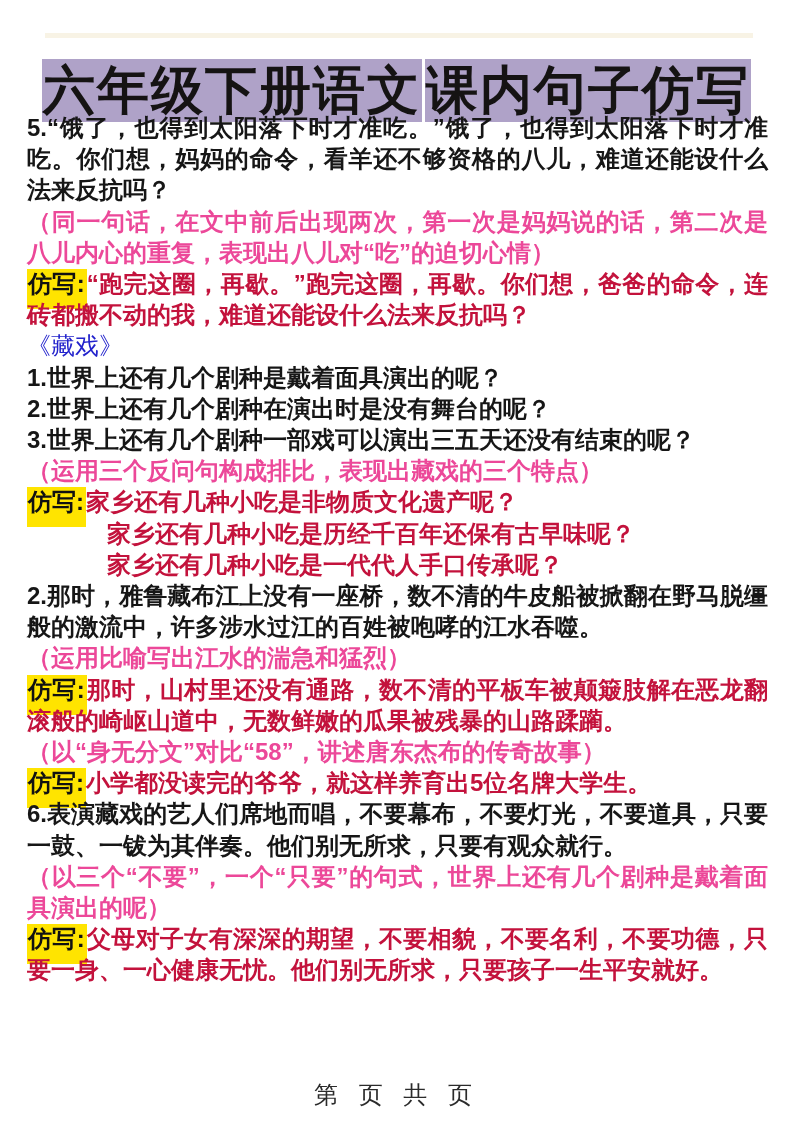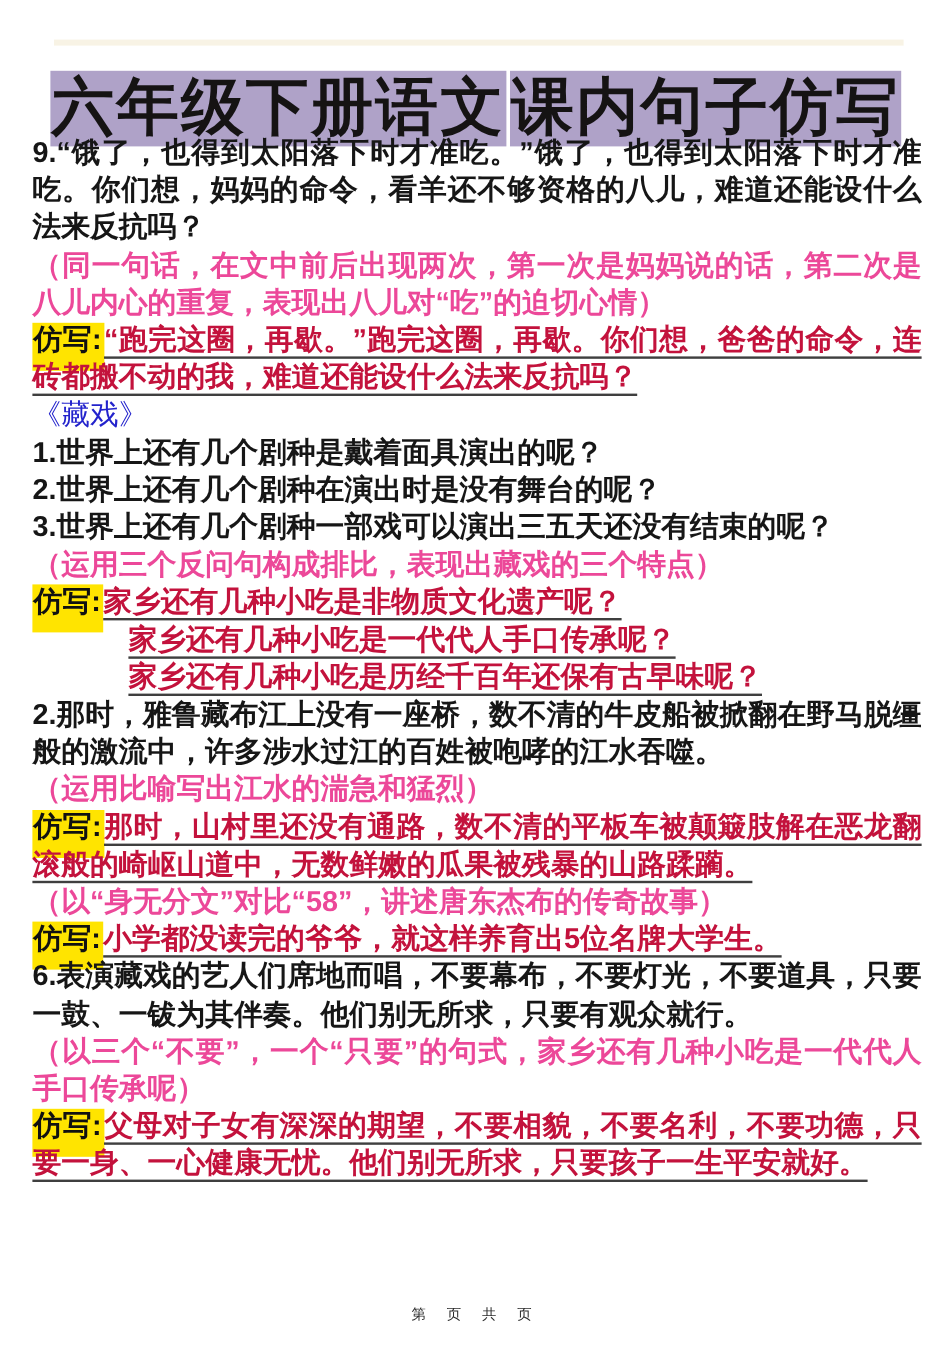--- a/index.html
+++ b/index.html
@@ -50,66 +50,65 @@
   .c-blue  { color: #2323cc; font-weight: 500; }
   .fx-label {
     background: #ffe400;
     color: #111111;
     font-weight: 700;
     padding: 1px 2px 12px 1px;
   }
   .fx-text {
     color: #c3123c;
     font-weight: 600;
-    text-decoration: underline;
     text-decoration-color: #3f3f3f;
     text-decoration-thickness: 1.5px;
     text-underline-offset: 6px;
   }
   .fx-line-indent {
     display: block;
     margin-left: 80px;
   }
   .fx-line-indent .fx-text { display: inline; }
   
   .footer {
     position: absolute; top: 1082px; left: 0; right: 0;
     text-align: center;
-    font-size: 12px; line-height: 26px;
+    font-size: 24px; line-height: 26px;
     font-weight: 400;
     color: #2b2b2b;
     letter-spacing: 7px;
   }
 </style>
 </head>
 <body>
 
 <div id="page">
 
   <div class="faint-strip"></div>
 
   <div class="title-wrap">
     <span class="title-seg">六年级下册语文</span><span class="title-gap"></span><span class="title-seg">课内句子仿写</span>
   </div>
 
   <div class="content" id="content">
-      <div class="para c-black">9.“饿了，也得到太阳落下时才准吃。”饿了，也得到太阳落下时才准吃。你们想，妈妈的命令，看羊还不够资格的八儿，难道还能设什么法来反抗吗？</div>
+      <div class="para c-black">5.“饿了，也得到太阳落下时才准吃。”饿了，也得到太阳落下时才准吃。你们想，妈妈的命令，看羊还不够资格的八儿，难道还能设什么法来反抗吗？</div>
       <div class="para c-green">（同一句话，在文中前后出现两次，第一次是妈妈说的话，第二次是八儿内心的重复，表现出八儿对“吃”的迫切心情）</div>
       <div class="para"><span class="fx-label">仿写:</span><span class="fx-text">“跑完这圈，再歇。”跑完这圈，再歇。你们想，爸爸的命令，连砖都搬不动的我，难道还能设什么法来反抗吗？</span></div>
       <div class="para c-blue">《藏戏》</div>
       <div class="para c-black">1.世界上还有几个剧种是戴着面具演出的呢？</div>
       <div class="para c-black">2.世界上还有几个剧种在演出时是没有舞台的呢？</div>
       <div class="para c-black">3.世界上还有几个剧种一部戏可以演出三五天还没有结束的呢？</div>
       <div class="para c-green">（运用三个反问句构成排比，表现出藏戏的三个特点）</div>
-      <div class="para"><span class="fx-label">仿写:</span><span class="fx-text">家乡还有几种小吃是非物质文化遗产呢？</span><span class="fx-line-indent"><span class="fx-text">家乡还有几种小吃是一代代人手口传承呢？</span></span><span class="fx-line-indent"><span class="fx-text">家乡还有几种小吃是历经千百年还保有古早味呢？</span></span></div>
+      <div class="para"><span class="fx-label">仿写:</span><span class="fx-text">家乡还有几种小吃是非物质文化遗产呢？</span><span class="fx-line-indent"><span class="fx-text">家乡还有几种小吃是历经千百年还保有古早味呢？</span></span><span class="fx-line-indent"><span class="fx-text">家乡还有几种小吃是一代代人手口传承呢？</span></span></div>
       <div class="para c-black">2.那时，雅鲁藏布江上没有一座桥，数不清的牛皮船被掀翻在野马脱缰般的激流中，许多涉水过江的百姓被咆哮的江水吞噬。</div>
       <div class="para c-green">（运用比喻写出江水的湍急和猛烈）</div>
       <div class="para"><span class="fx-label">仿写:</span><span class="fx-text">那时，山村里还没有通路，数不清的平板车被颠簸肢解在恶龙翻滚般的崎岖山道中，无数鲜嫩的瓜果被残暴的山路蹂躏。</span></div>
       <div class="para c-green">（以“身无分文”对比“58”，讲述唐东杰布的传奇故事）</div>
       <div class="para"><span class="fx-label">仿写:</span><span class="fx-text">小学都没读完的爷爷，就这样养育出5位名牌大学生。</span></div>
       <div class="para c-black">6.表演藏戏的艺人们席地而唱，不要幕布，不要灯光，不要道具，只要一鼓、一钹为其伴奏。他们别无所求，只要有观众就行。</div>
-      <div class="para c-green">（以三个“不要”，一个“只要”的句式，家乡还有几种小吃是一代代人手口传承呢）</div>
+      <div class="para c-green">（以三个“不要”，一个“只要”的句式，世界上还有几个剧种是戴着面具演出的呢）</div>
       <div class="para"><span class="fx-label">仿写:</span><span class="fx-text">父母对子女有深深的期望，不要相貌，不要名利，不要功德，只要一身、一心健康无忧。他们别无所求，只要孩子一生平安就好。</span></div>
     </div>
 
   <div class="footer">第 页 共  页</div>
 
 </div>
 
 </body></html>

